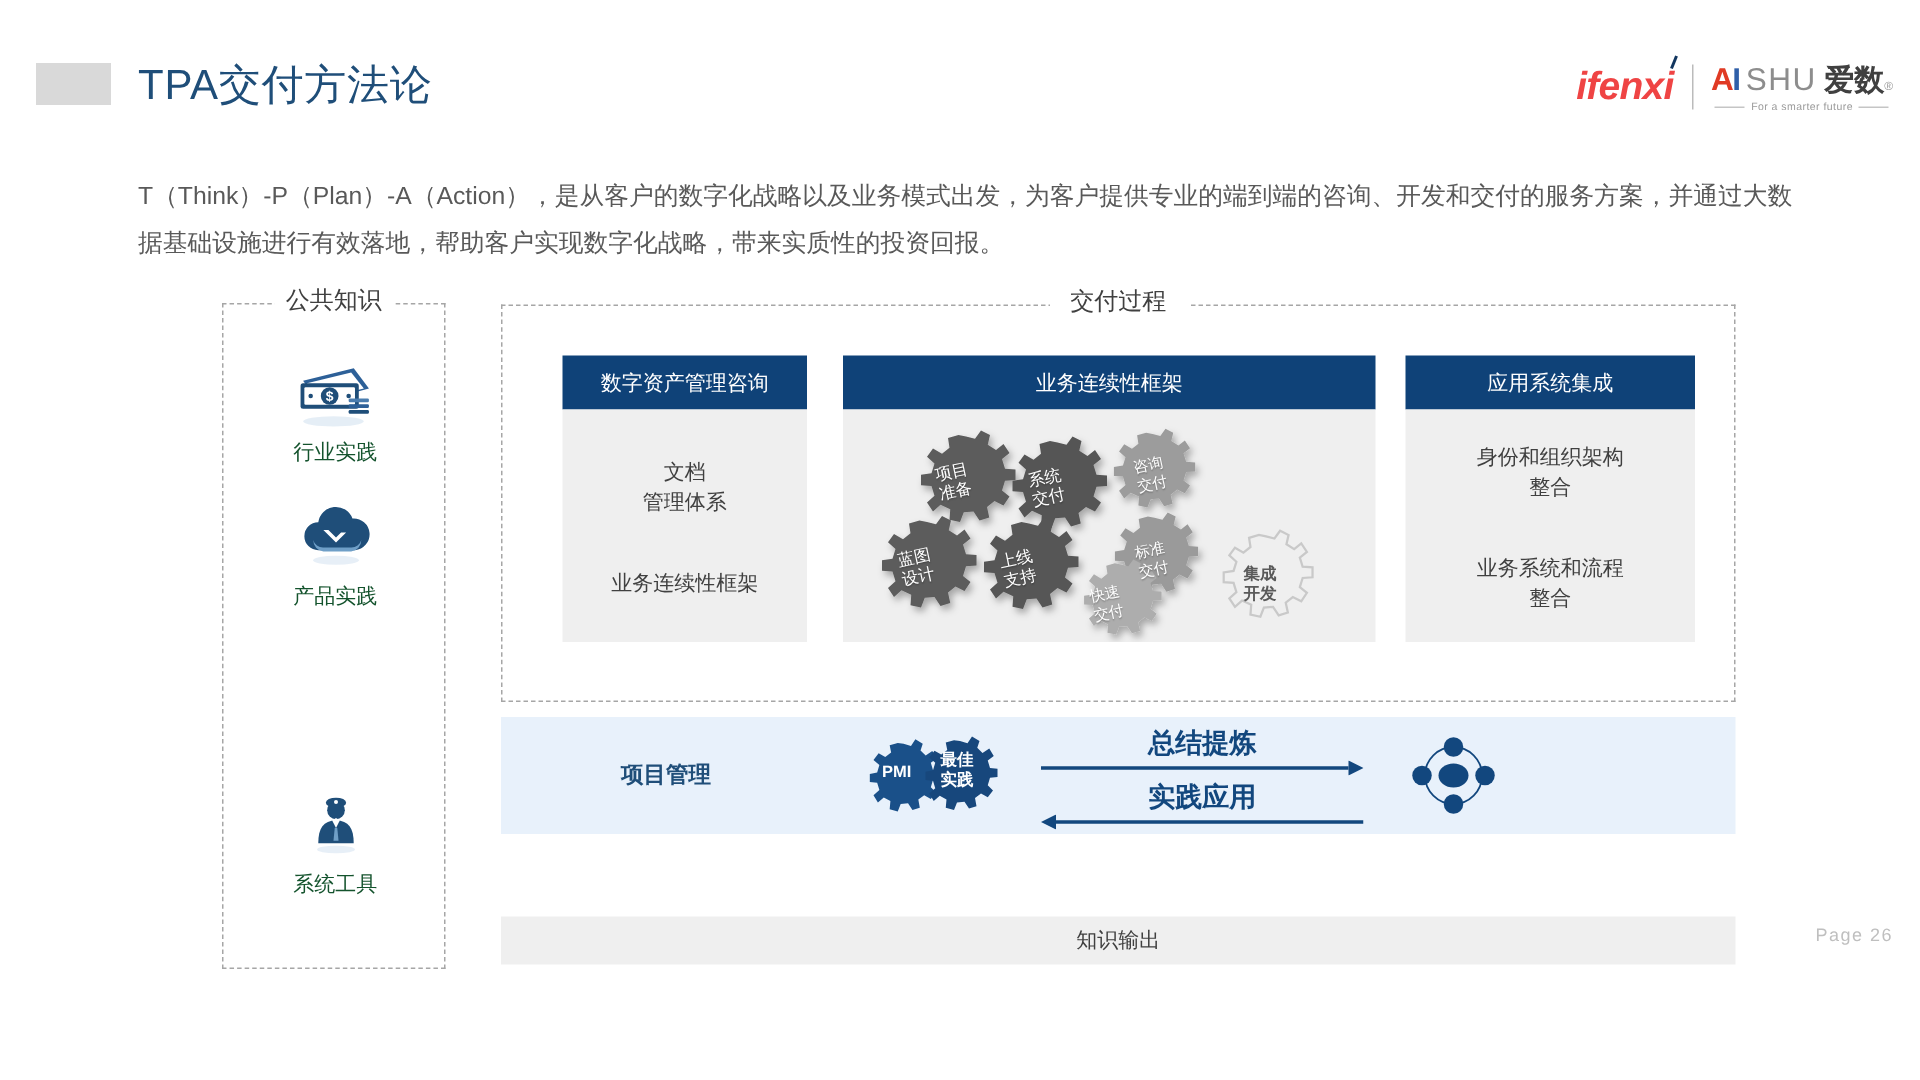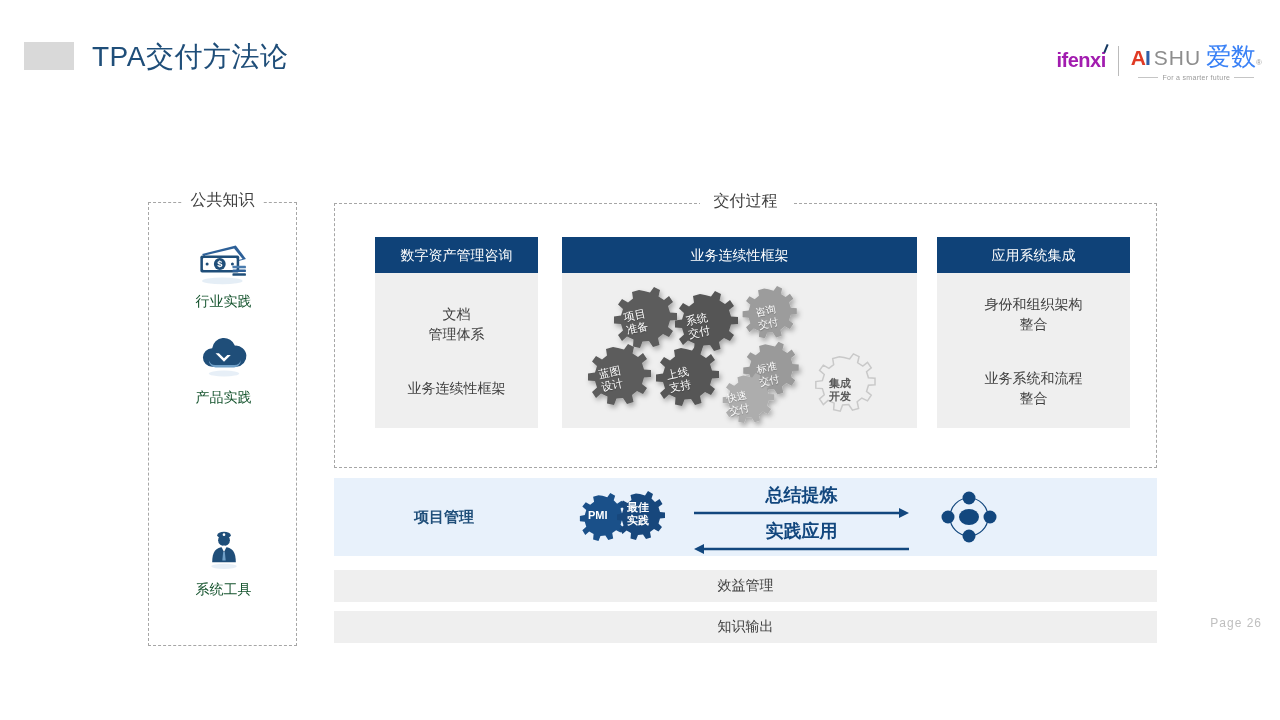--- a/index.html
+++ b/index.html
@@ -19,35 +19,35 @@
   .slide-title {
     position: absolute; left: 80px; top: 38px;
     font-size: 28px; color: #1f4e79; letter-spacing: 0.5px;
     white-space: nowrap;
   }
   .logo-wrap {
     position: absolute; right: 30px; top: 40px;
     display: flex; align-items: center; gap: 12px;
   }
   .logo-ifenxi {
-    font-size: 20px; font-weight: bold; color: #a21caf;
-    letter-spacing: -0.5px; position: relative;
+    font-size: 26px; font-weight: bold; color: #ef4444;
+    letter-spacing: -0.5px; position: relative; font-style: italic;
   }
   .logo-ifenxi .tick {
     position:absolute; right:-1px; top:-5px;
     width:2px; height:9px; background:#12365f;
     transform: rotate(22deg);
   }
   .logo-divider { width: 1px; height: 30px; background: #bbbbbb; }
   .logo-aishu { display:flex; flex-direction:column; align-items:center; gap:1px; }
   .aishu-row { display:flex; align-items:baseline; }
   .aishu-a { font-size:21px; font-weight:bold; color:#e03a24; letter-spacing:-1px; }
   .aishu-i { font-size:21px; font-weight:bold; color:#2f5fa8; letter-spacing:0px; margin-right:3px;}
   .aishu-shu { font-size:21px; color:#8d8d8d; letter-spacing:1px; margin-right:5px;}
-  .aishu-cn { font-size:25px; font-weight:normal; color:#3b82f6; letter-spacing:0px;}
+  .aishu-cn { font-size:20px; font-weight:bold; color:#404040; letter-spacing:0px;}
   .aishu-tm { font-size:8px; color:#9a9a9a; vertical-align:super; }
   .aishu-tag {
     display:flex; align-items:center; gap:4px;
     font-size:7px; color:#9a9a9a; letter-spacing:0.3px; white-space:nowrap;
   }
   .aishu-tag .ln { width:20px; height:1px; background:#c5c5c5; display:block;}
 
   
   .intro {
     position: absolute; left: 80px; top: 116px; width: 1115px;
@@ -163,20 +163,21 @@
         <span class="aishu-tm">®</span>
       </div>
       <div class="aishu-tag">
         <span class="ln"></span>
         <span>For a smarter future</span>
         <span class="ln"></span>
       </div>
     </div>
   </div>
 
+  <div class="intro">T（Think）-P（Plan）-A（Action），是从客户的数字化战略以及业务模式出发，为客户提供专业的端到端的咨询、开发和交付的服务方案，并通过大数据基础设施进行有效落地，帮助客户实现数字化战略，带来实质性的投资回报。</div>
 
   <div class="left-col">
     <div class="left-col-title">公共知识</div>
 
     <div class="kn-item" style="top:36px;">
       <svg class="kn-icon" viewBox="0 0 64 56">
         <g fill="#1f4e79">
           <path d="M6 16 L46 6 L58 22 L18 33 Z" fill="#2d6098"></path>
           <path d="M9 18 L44 9.5 L54 22 L19 30.5 Z" fill="#ffffff"></path>
           <rect x="4" y="18" width="46" height="20" rx="2" fill="#1f4e79"></rect>
@@ -327,21 +328,18 @@
         <circle cx="30" cy="27" r="19" fill="none" stroke="#12477e" stroke-width="1.2"></circle>
         <ellipse cx="30" cy="27" rx="10" ry="8" fill="#12477e"></ellipse>
         <circle cx="30" cy="8" r="6.5" fill="#12477e"></circle>
         <circle cx="30" cy="46" r="6.5" fill="#12477e"></circle>
         <circle cx="9" cy="27" r="6.5" fill="#12477e"></circle>
         <circle cx="51" cy="27" r="6.5" fill="#12477e"></circle>
       </svg>
     </div>
   </div>
 
-  <div class="bar" id="bar-benefit">
-    <span>效益管理</span>
-  </div>
   <div class="bar" id="bar-knowledge">
     <span>知识输出</span>
   </div>
 
   <div class="page-num">Page  26</div>
 </div>
 
 </body></html>

